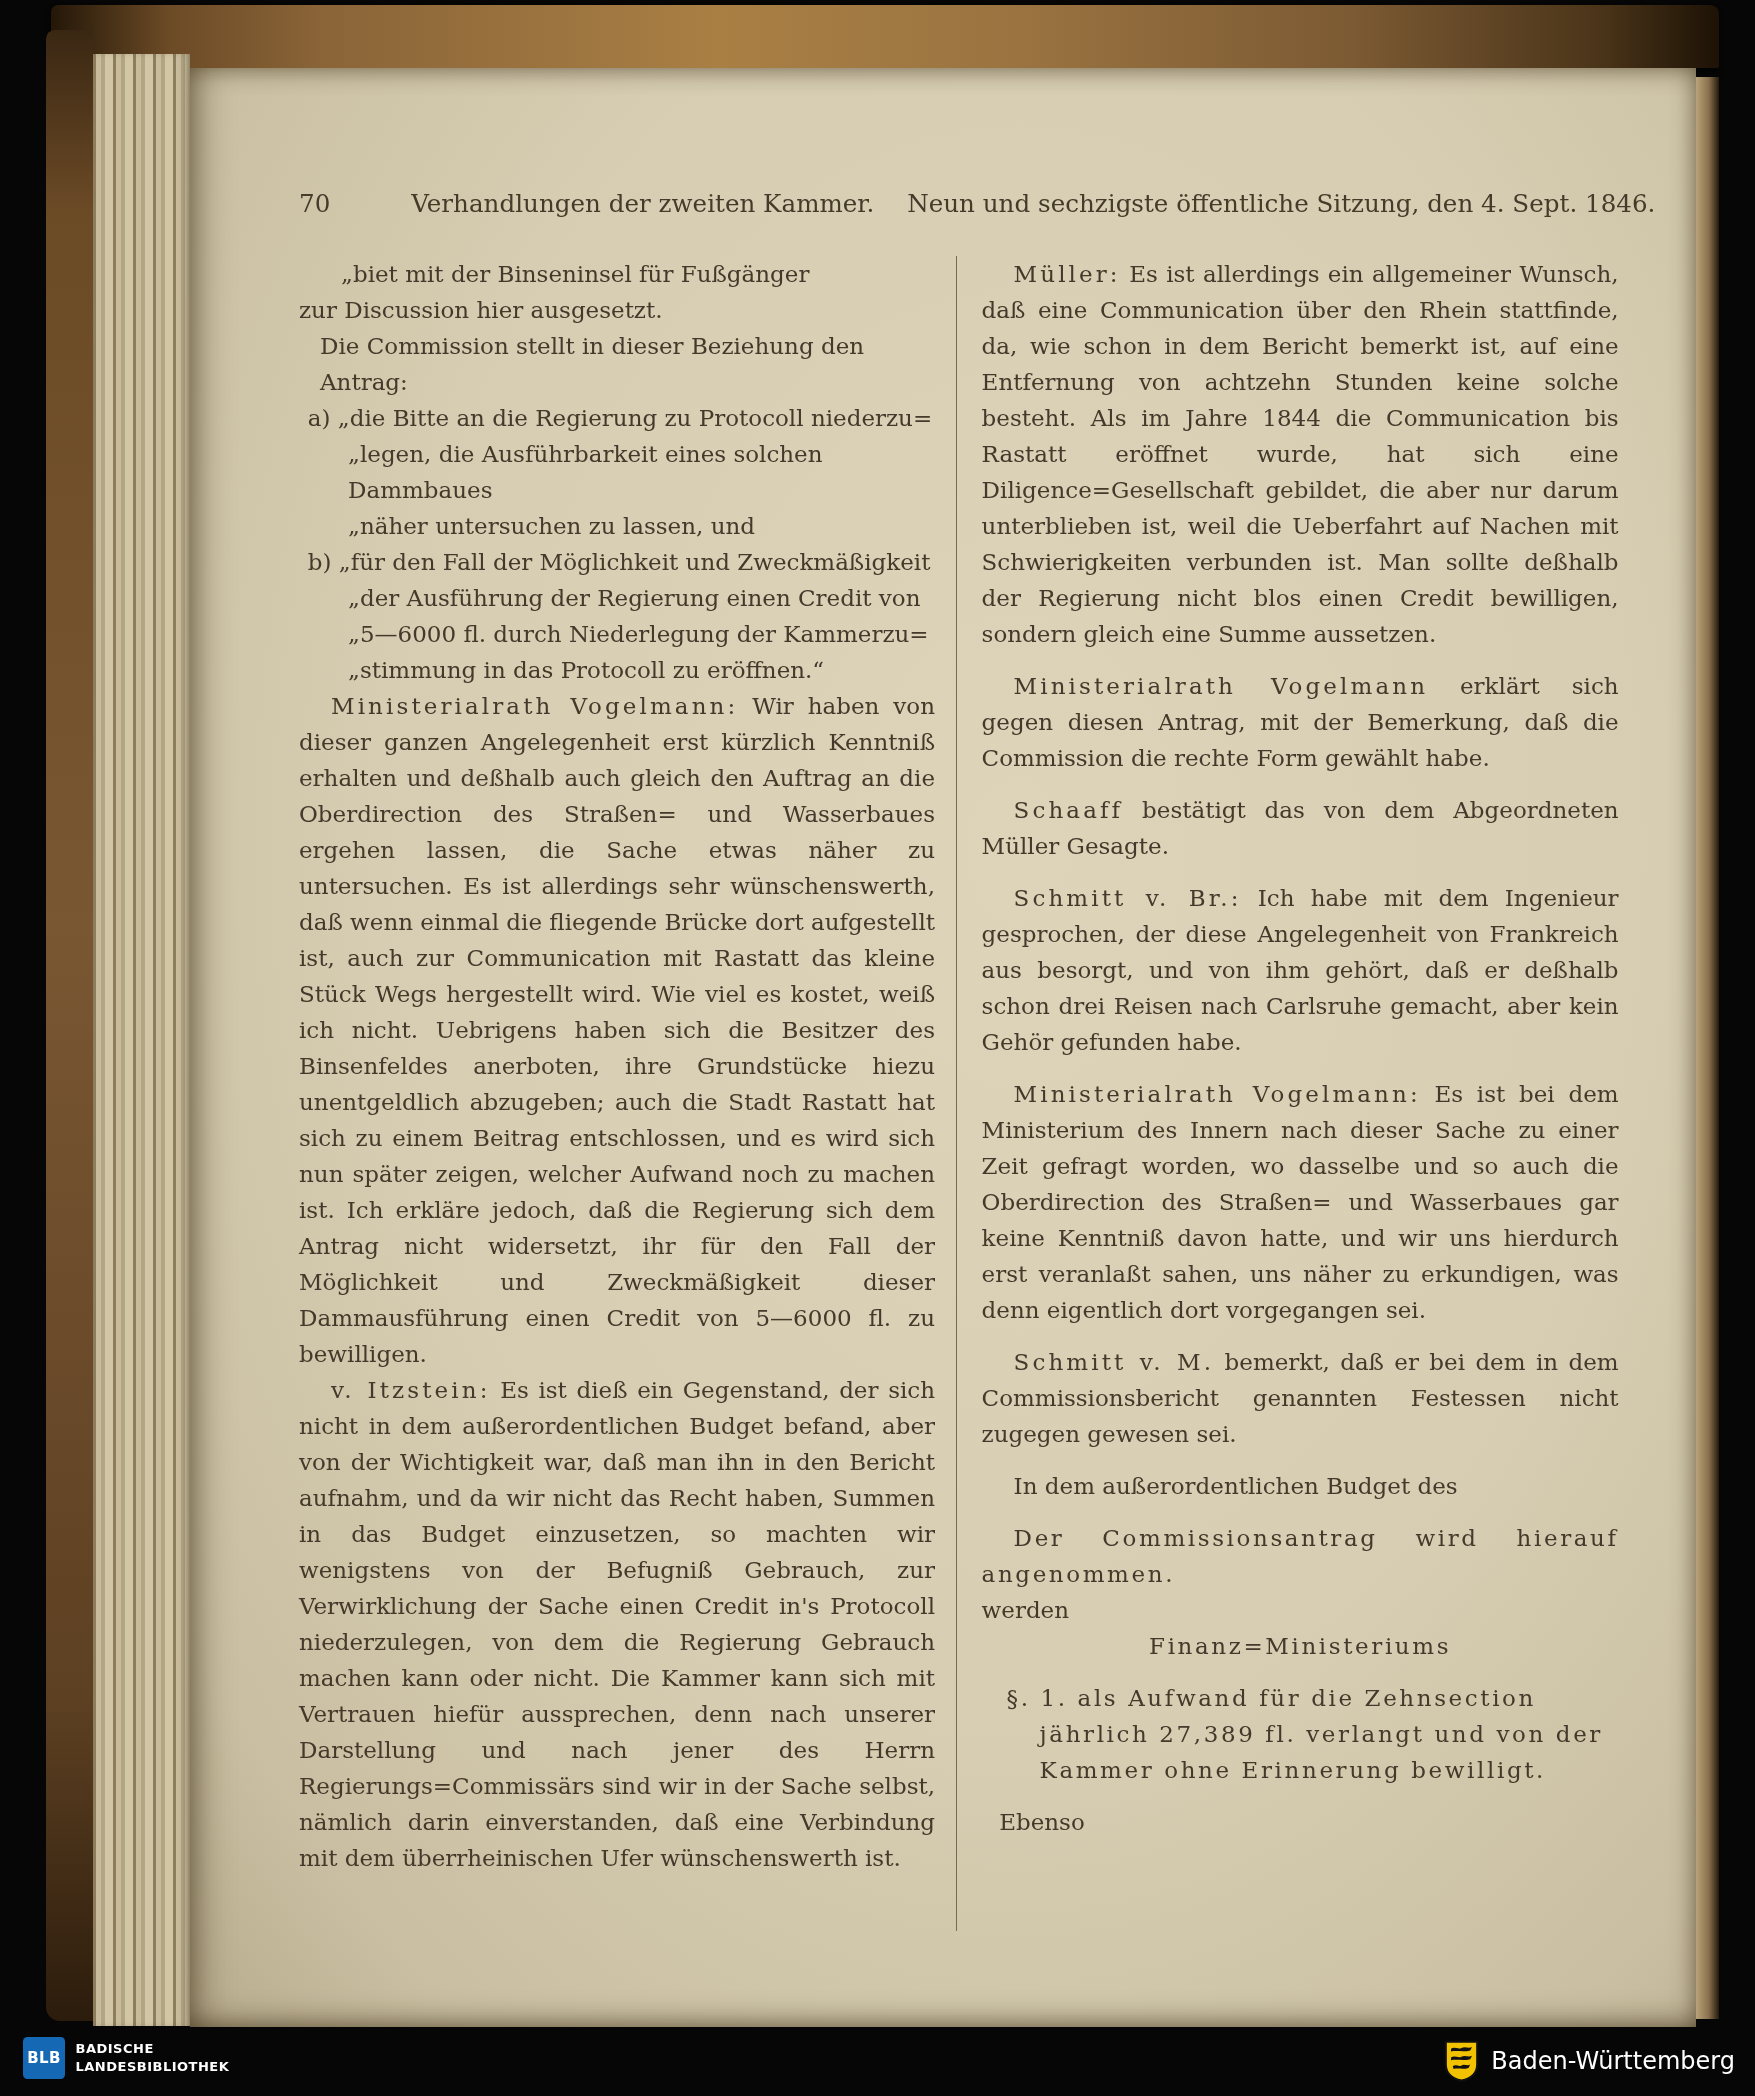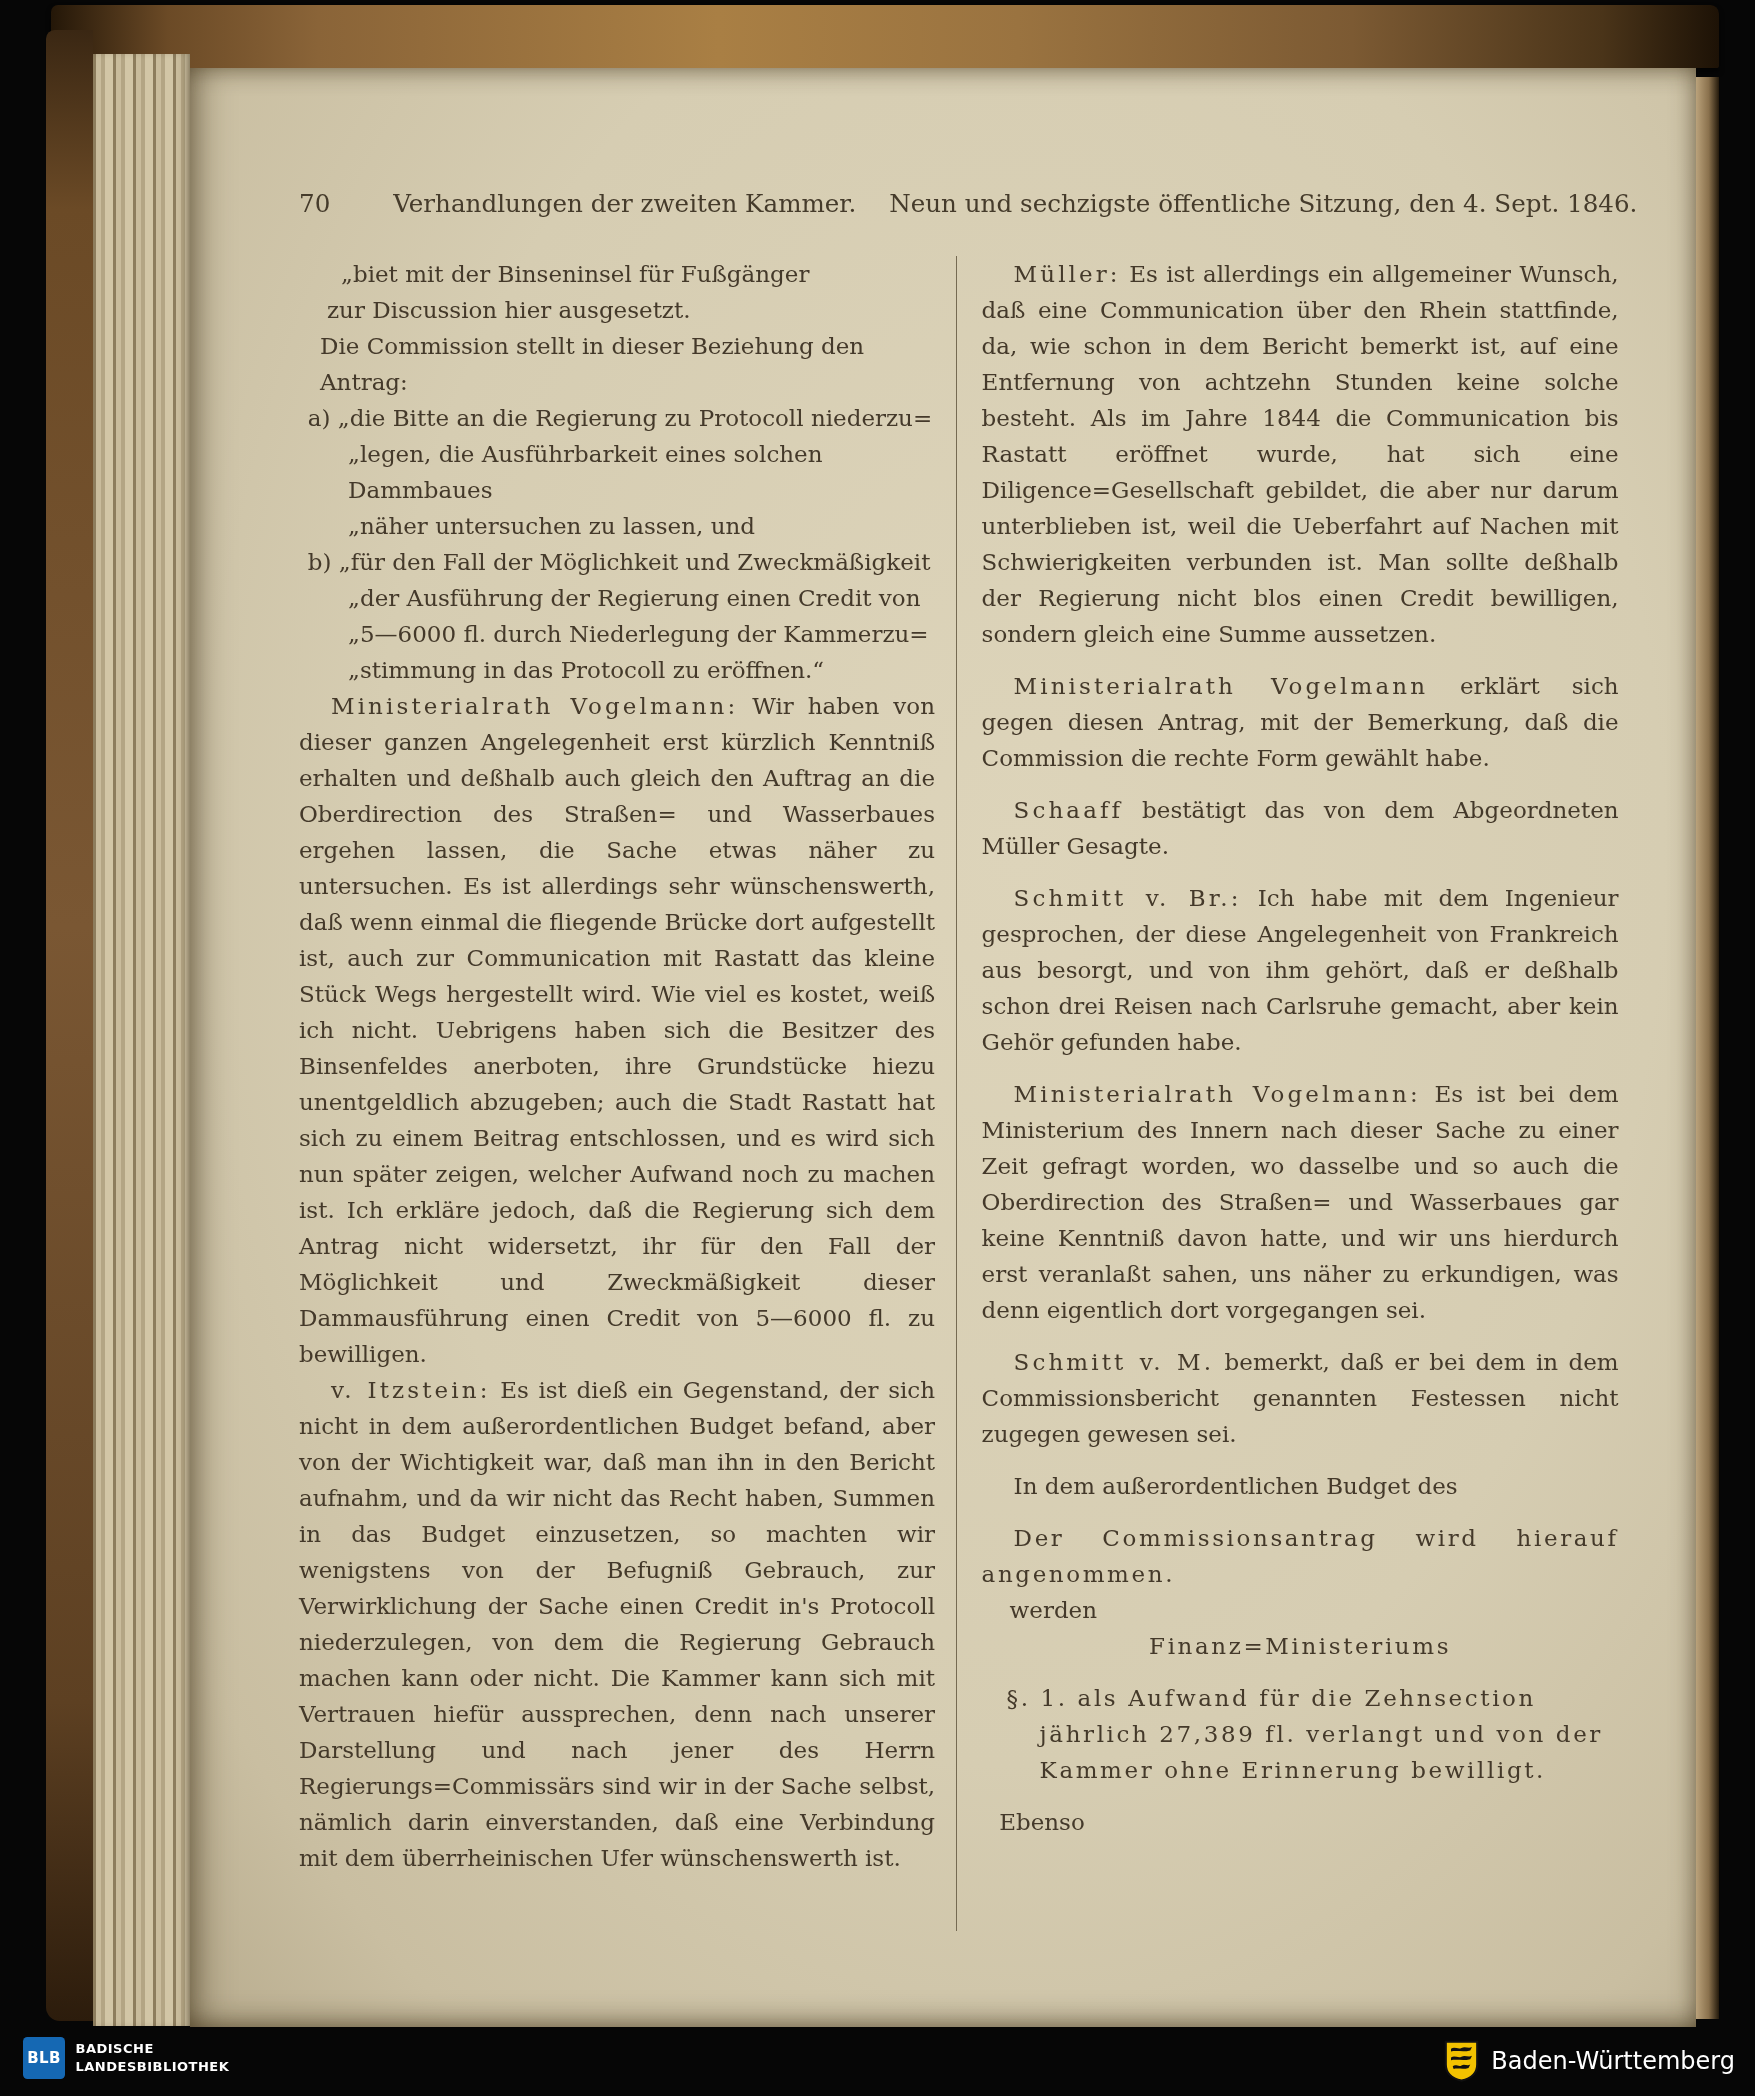--- a/index.html
+++ b/index.html
@@ -37,30 +37,30 @@
   .page-edge-right {
     position:absolute; left:1696px; top:77px; width:23px; height:1942px;
     background:linear-gradient(90deg,#baa27b,#8a714d 55%,#241a0c);
   }
 
   
   .page-head {
     position:absolute; left:109px; top:121px; width:1322px;
     font-size:24.6px; color:#453b2b; white-space:nowrap;
   }
-  .page-head .pnum { margin-right:63px; }
+  .page-head .pnum { margin-right:81px; }
   .page-head .t2 { margin-left:33px; }
 
   .text-cols { position:absolute; left:109px; top:188px; width:1322px; display:flex; }
   .col { font-size:23px; line-height:36px; color:#44392a; }
   .col-left  { width:636px; padding-right:21px; border-right:1.8px solid #756a52; min-height:1675px; }
   .col-right { width:637px; padding-left:24.6px; }
 
   .para { margin:0; text-align:justify; }
-  .line { text-align:left;margin-left:28px; }
+  .line { text-align:left; }
   .indent { text-indent:32px; }
   .gap { margin-top:16px; }
   .spaced { letter-spacing:2.6px; }
   .center { text-align:center; }
   .hang { padding-left:58px; text-indent:-33px; text-align:left; }
   .lead { letter-spacing:3.1px; }
 
   
   .footer { position:absolute; left:0; top:2033px; width:1756px; height:63px;
             font-family:"DejaVu Sans","Liberation Sans",sans-serif; color:#ffffff; }

